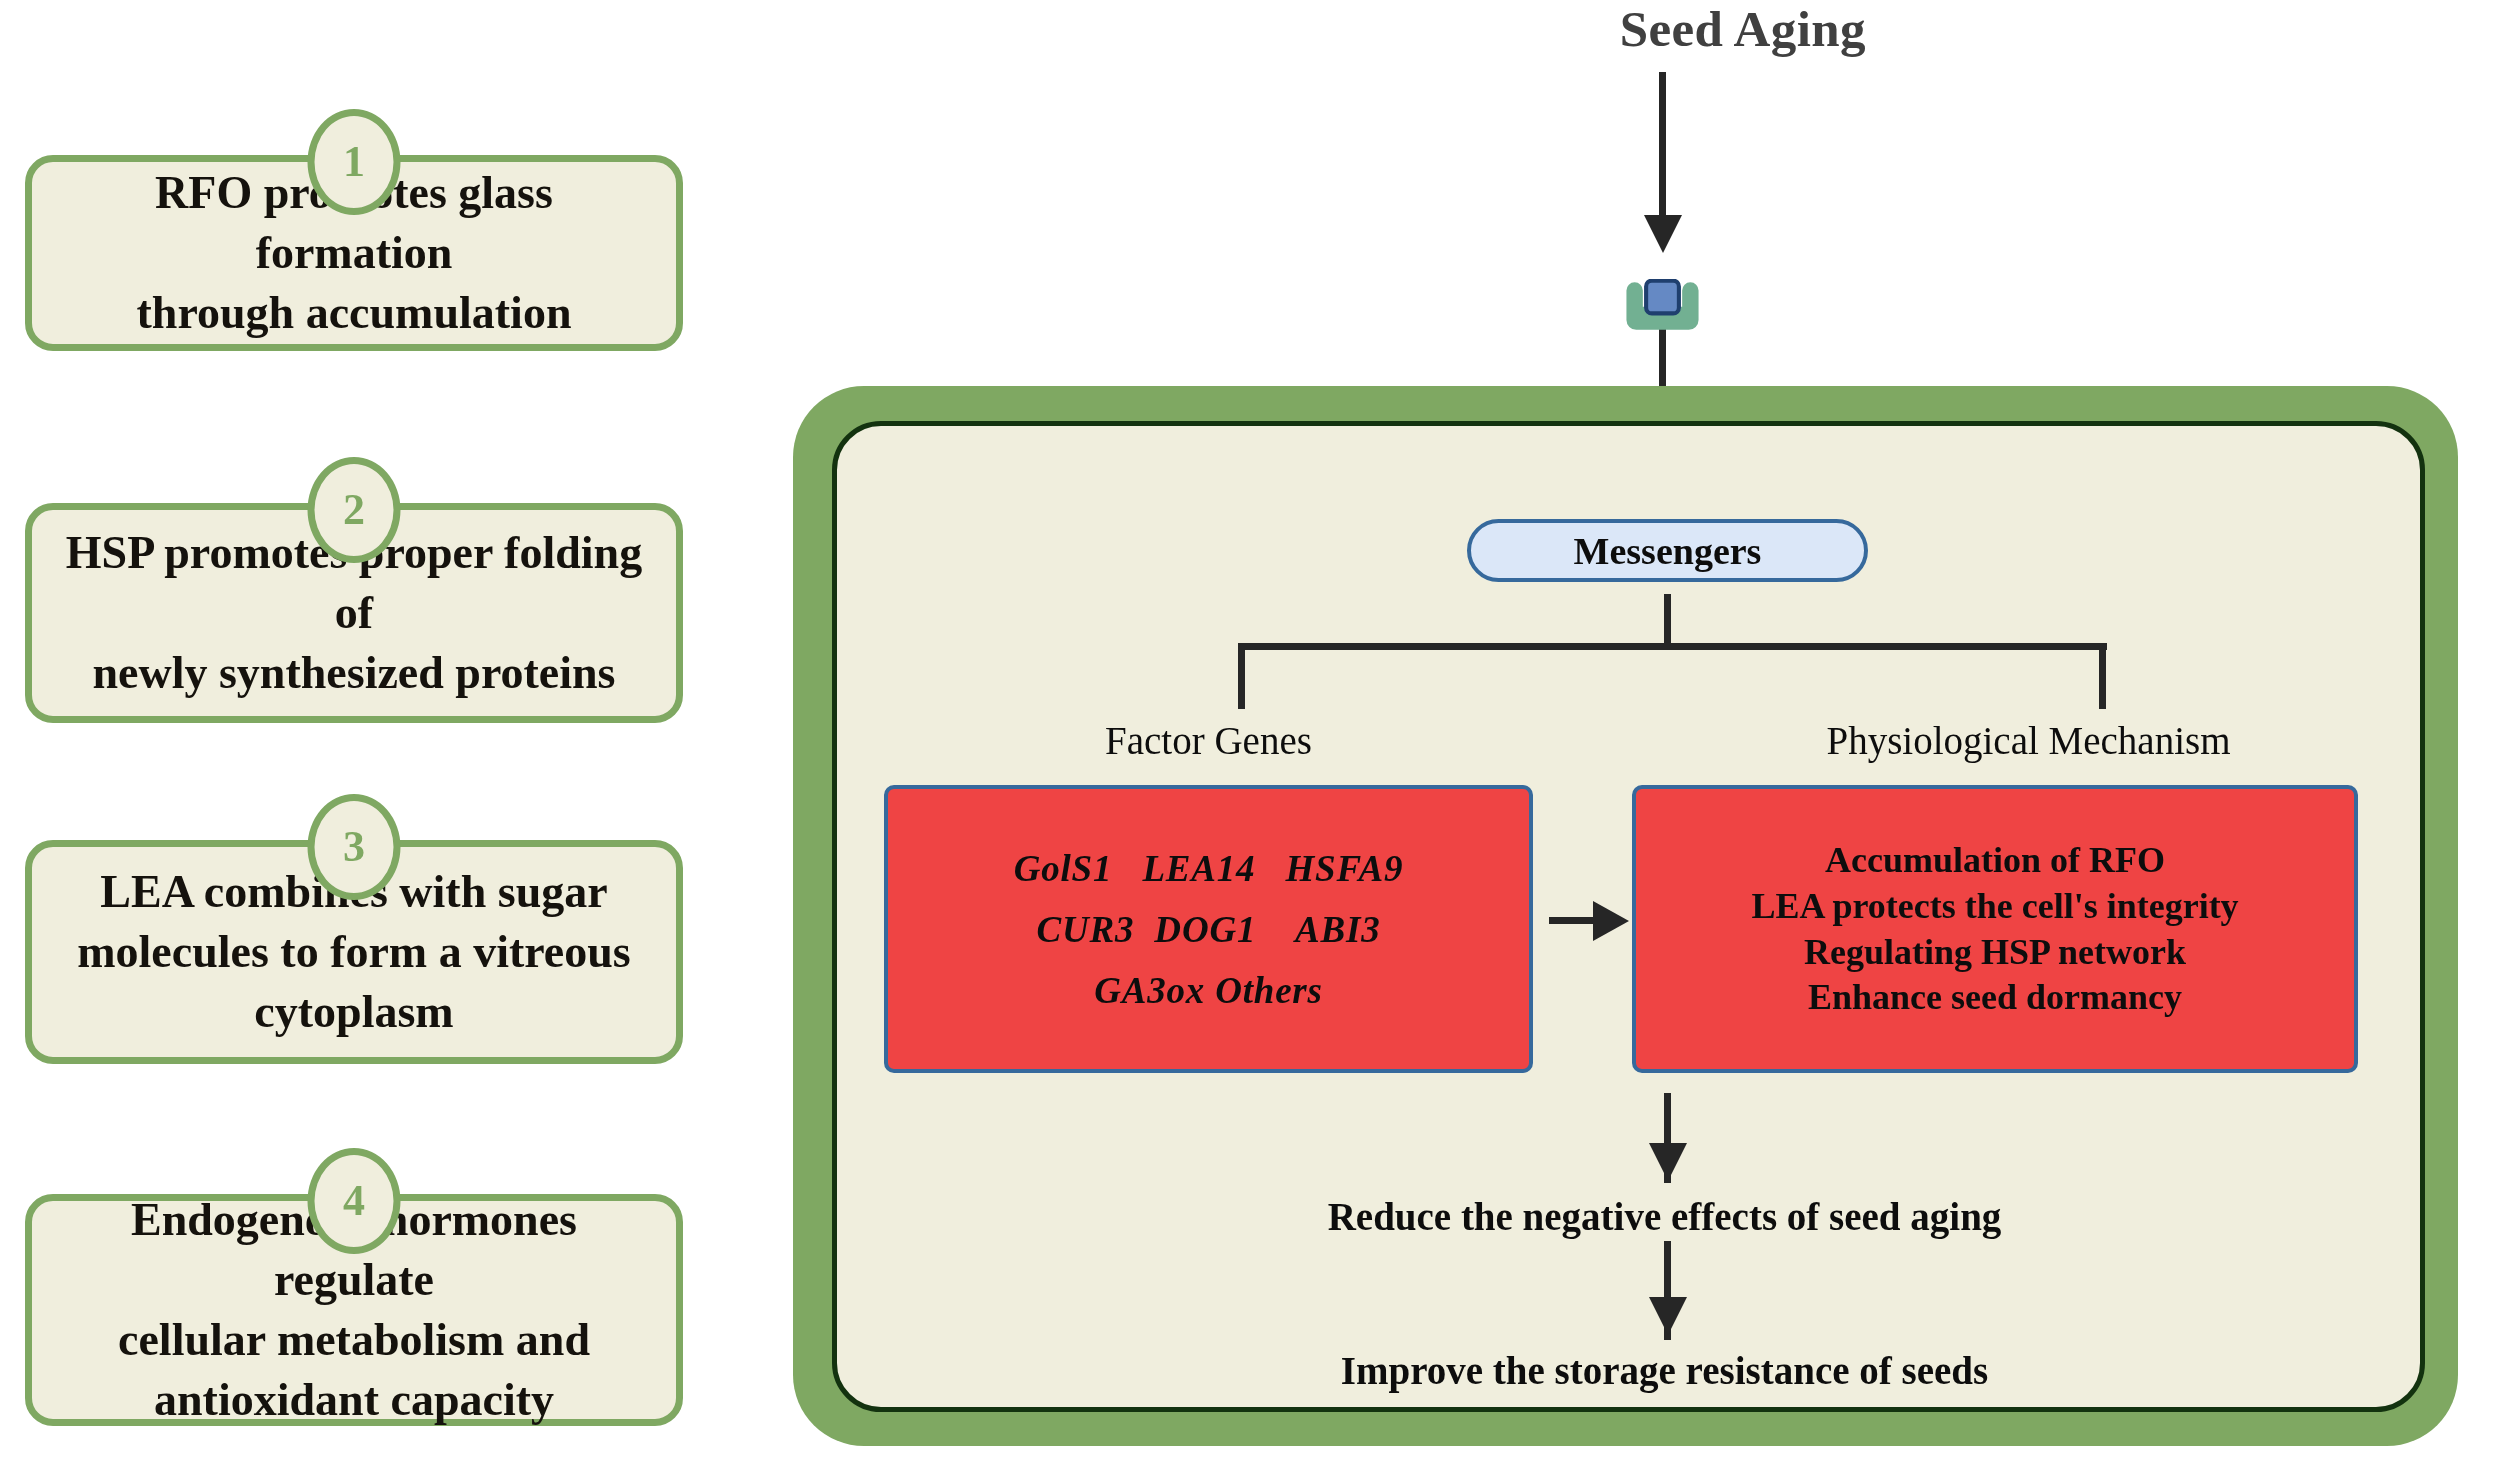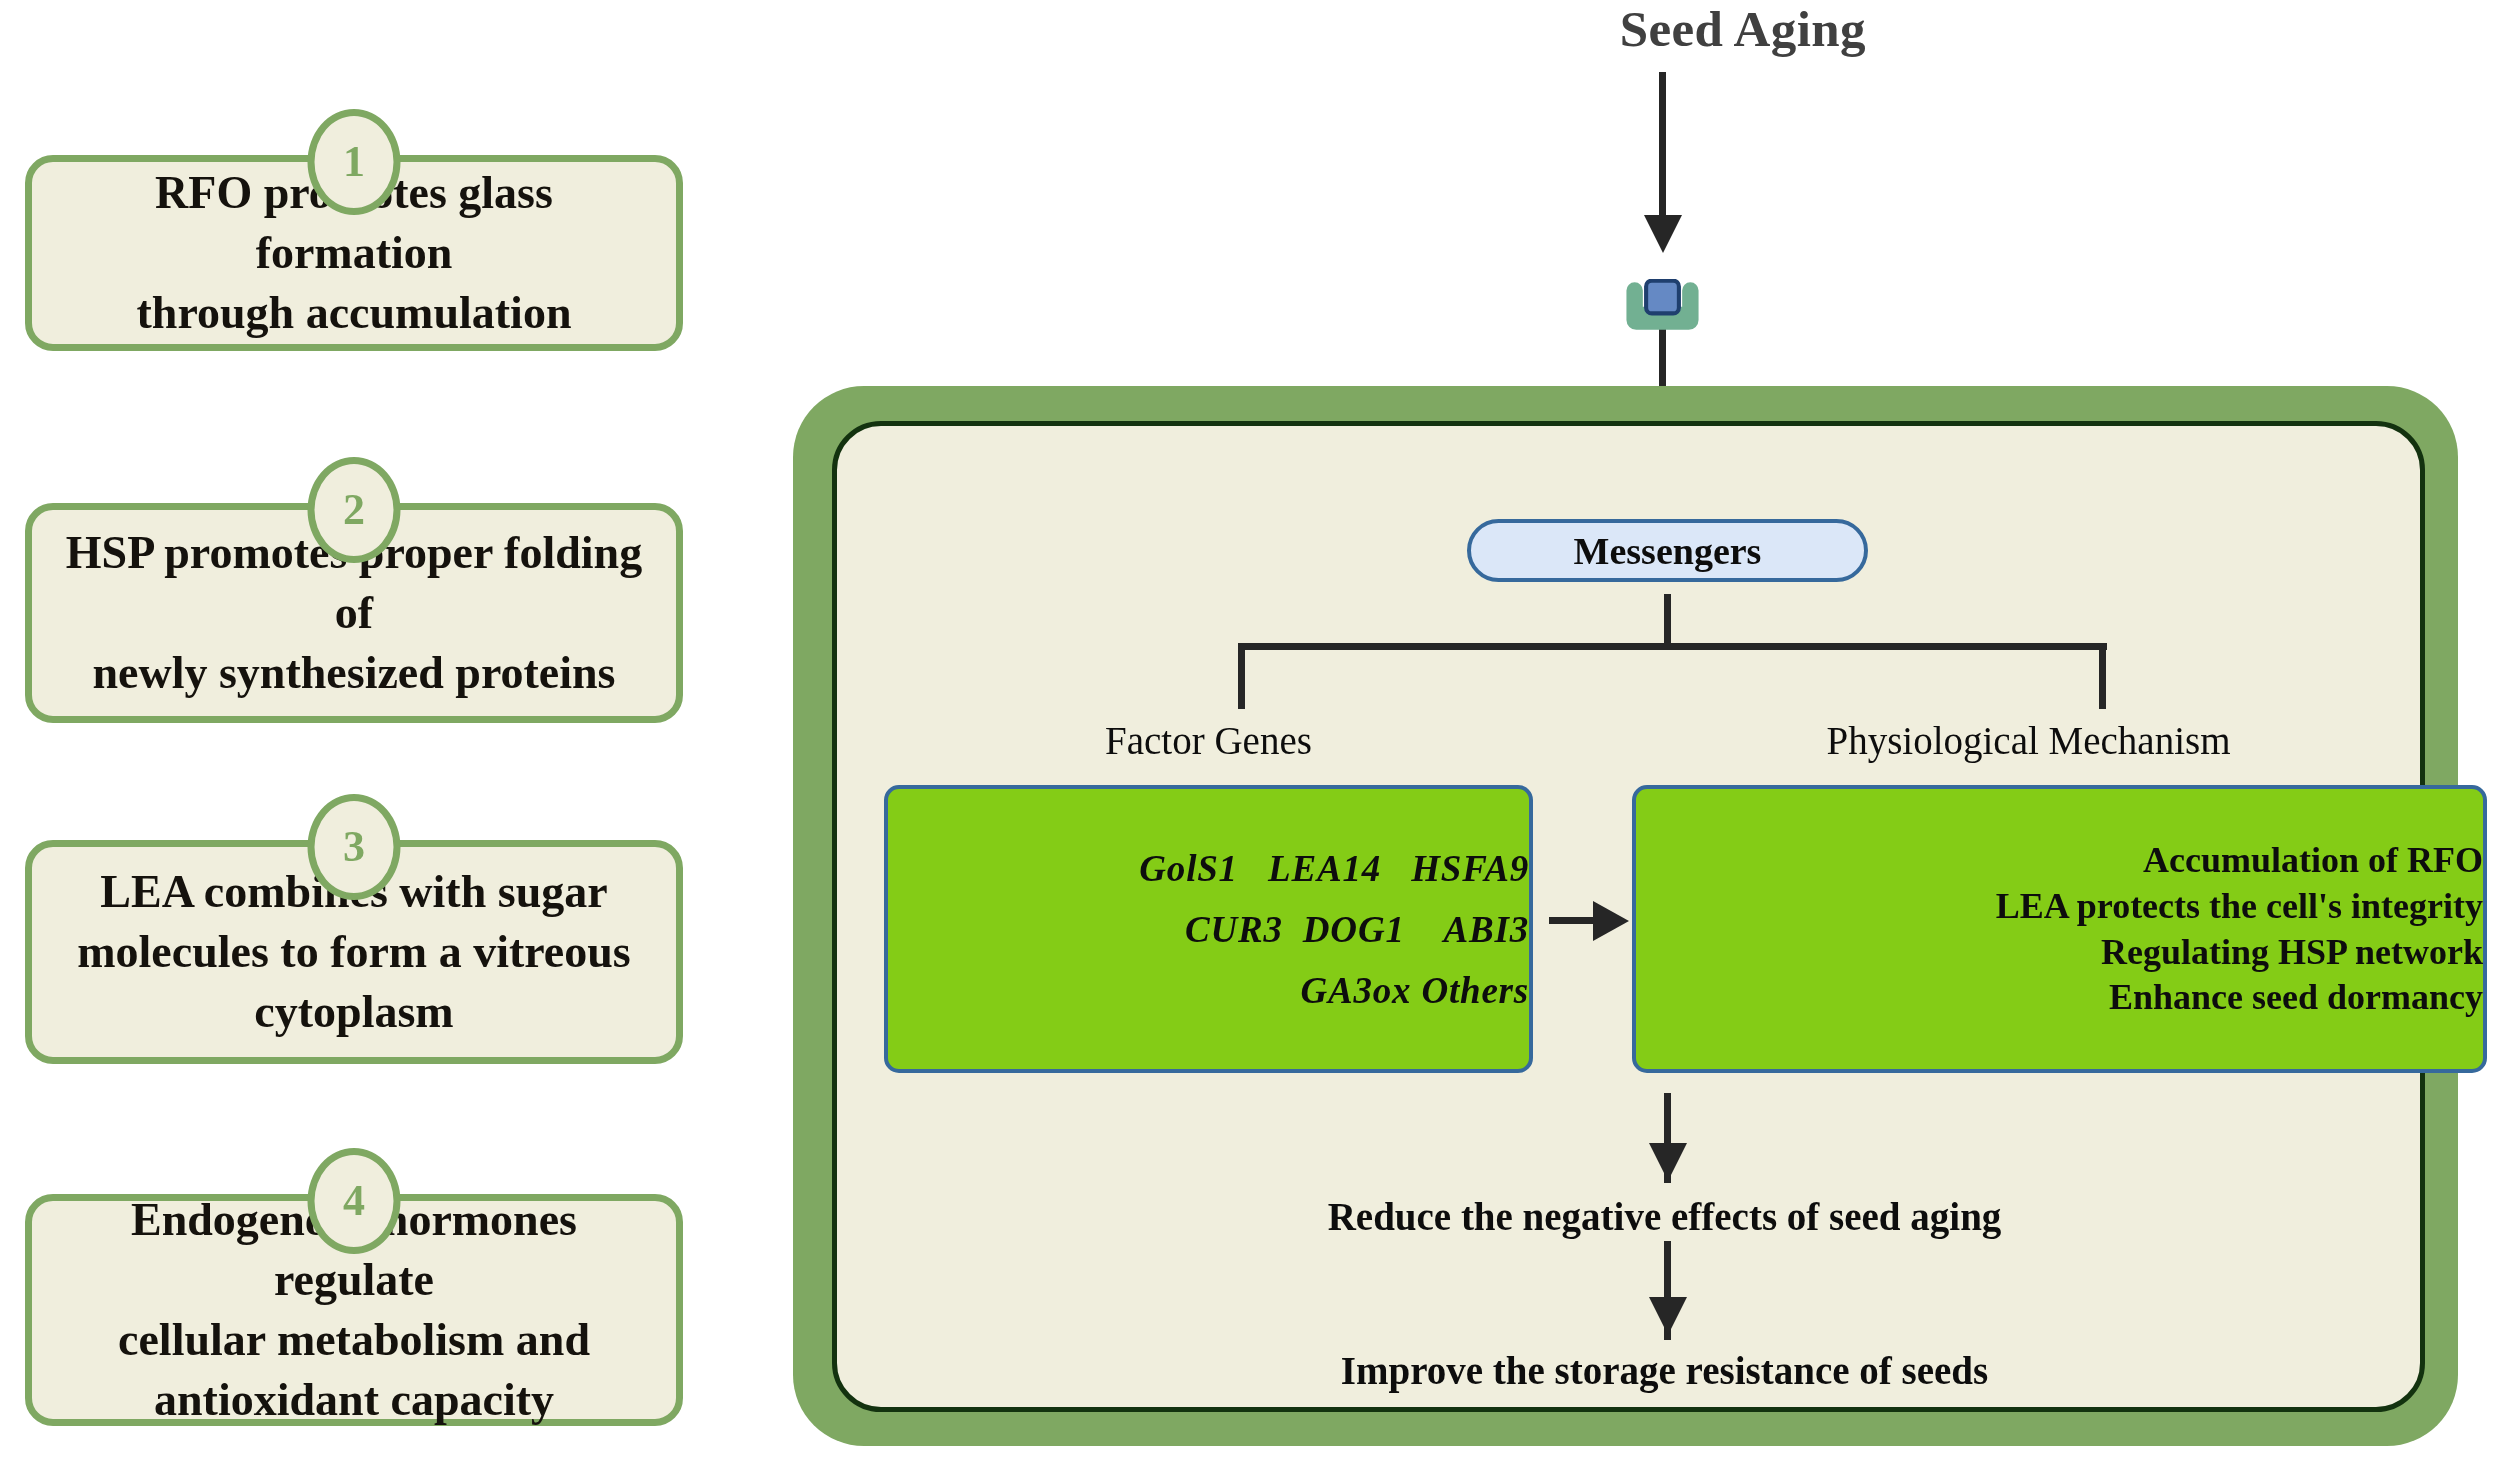--- a/index.html
+++ b/index.html
@@ -62,23 +62,23 @@
     position:absolute;left:1467px;top:519px;width:401px;height:63px;
     background:#dbe7f8;border:4.1px solid #36699c;border-radius:38px;
     box-sizing:border-box;display:flex;align-items:center;justify-content:center;
     font-size:38px;font-weight:bold;color:#0d0d0d;z-index:4;
   }
   .col-title{
     position:absolute;font-size:39px;font-weight:normal;color:#0d0d0d;
     text-align:center;
   }
   .blue-box{
-    position:absolute;background:#84cc16;border:4.1px solid #36699c;border-radius:15px;
+    position:absolute;background:#ef4444;border:4.1px solid #36699c;border-radius:10px;
     box-sizing:border-box;display:flex;flex-direction:column;
-    align-items:flex-end;justify-content:center;
+    align-items:center;justify-content:center;
   }
   .gene-row{
     font-size:37px;font-weight:bold;font-style:italic;color:#0d0d0d;
     letter-spacing:0.8px;margin:9px 0;white-space:pre;
   }
   .mech-row{
     font-size:36px;font-weight:bold;color:#0d0d0d;line-height:1.18;
     margin:1.6px 0;white-space:nowrap;
   }
   .outcome{
@@ -145,21 +145,21 @@
 
 <div class="blue-box" style="left:884px;top:785px;width:649px;height:288px;">
   <div class="gene-row">GolS1   LEA14   HSFA9</div>
   <div class="gene-row">CUR3  DOG1    ABI3</div>
   <div class="gene-row">GA3ox Others</div>
 </div>
 
 <div class="hline" style="left:1549px;top:917px;width:51px;"></div>
 <div class="arrowhead-right" style="left:1593px;top:901px;"></div>
 
-<div class="blue-box" style="left:1632px;top:785px;width:855px;height:288px;">
+<div class="blue-box" style="left:1632px;top:785px;width:726px;height:288px;">
   <div class="mech-row">Accumulation of RFO</div>
   <div class="mech-row">LEA protects the cell's integrity</div>
   <div class="mech-row">Regulating HSP network</div>
   <div class="mech-row">Enhance seed dormancy</div>
 </div>
 
 <div class="vline" style="left:1664px;top:1093px;height:90px;"></div>
 <div class="arrowhead" style="left:1649px;top:1143px;"></div>
 
 <div class="outcome" style="left:832px;top:1194px;width:1593px;">Reduce the negative effects of seed aging</div>

